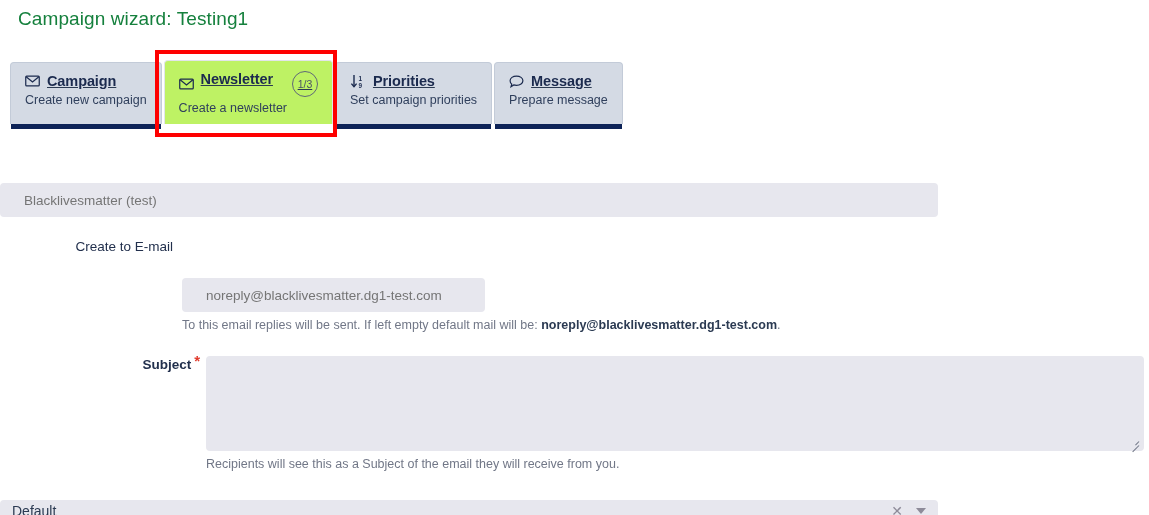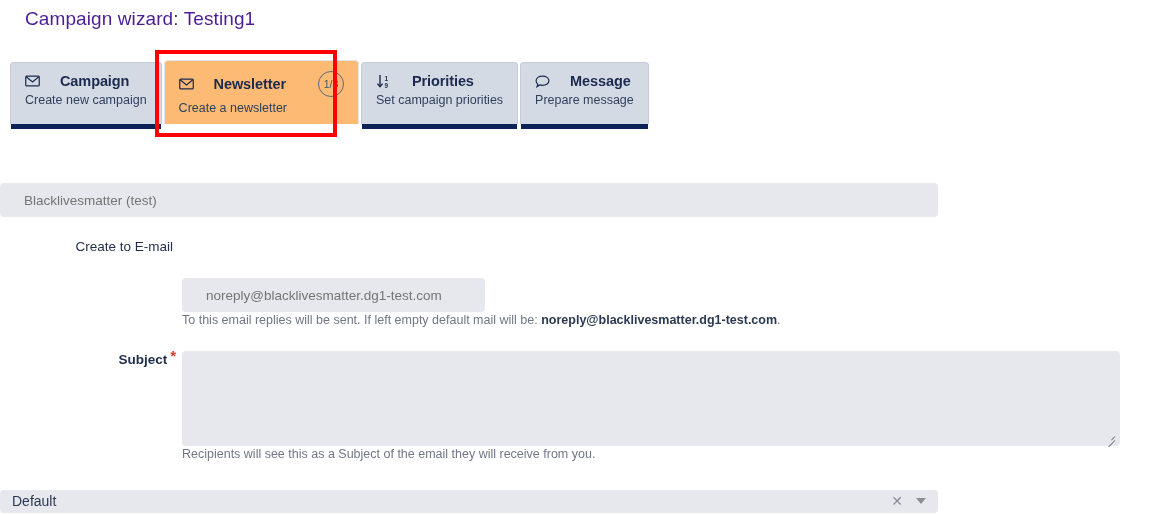--- a/index.html
+++ b/index.html
@@ -12,25 +12,25 @@
     height: 515px;
     position: relative;
     font-family: "Liberation Sans", sans-serif;
     color: #2b3a52;
     overflow: hidden;
   }
 
   
   .page-title {
     position: absolute;
-    left: 25px;
+    left: 18px;
     top: 8px;
     font-size: 19px;
     font-weight: 400;
-    color: #4c1d95;
+    color: #15803d;
     letter-spacing: 0.1px;
     white-space: nowrap;
   }
 
   
   .tabs {
     position: absolute;
     left: 10px;
     top: 60px;
     display: flex;
@@ -49,31 +49,31 @@
     cursor: pointer;
   }
   .tab::after {
     content: "";
     position: absolute;
     left: 0; right: 0; bottom: -5px;
     height: 5px;
     background: #0d2357;
   }
   .tab.active {
-    background: #fdba74;
+    background: #bef264;
     border-color: #e2e5ea;
   }
   .tab.active::after {
     background: #ffffff;
   }
   .tab-top {
     display: flex;
-    align-items: center;
-    gap: 20px;
+    gap: 7px;
     white-space: nowrap;
+    text-decoration: underline;
   }
   .tab-title {
     font-size: 14.5px;
     font-weight: bold;
     color: #1b2a4e;
     letter-spacing: -0.1px;
   }
   .tab-sub {
     margin-top: 4px;
     font-size: 12.5px;
@@ -129,21 +129,21 @@
   .label-col {
     width: 182px;
     flex: none;
     text-align: right;
     padding-right: 9px;
     box-sizing: border-box;
     font-size: 13.5px;
     color: #22304d;
     position: relative;
   }
-  .label-col.bold { font-weight: bold; }
+  .label-col.bold { font-weight: bold; margin-left: 24px; }
   .label-col .req {
     color: #e03b2d;
     font-size: 15px;
     line-height: 1;
     position: relative;
     top: -3px;
     left: 3px;
   }
   .field-col { flex: 1; }
 
@@ -191,20 +191,21 @@
     right: 0;
     height: 1px;
     background: #6f7585;
     transform-origin: right center;
     transform: rotate(-45deg);
   }
 
   .help {
     font-size: 12.5px;
     color: #717787;
+    margin-top: 5px;
     line-height: 1.35;
   }
   .help b { color: #2b3a52; font-weight: bold; }
 
   .select-box {
     position: relative;
     width: 938px;
     height: 23px;
     background: #e7e7ee;
     border-radius: 4px;

